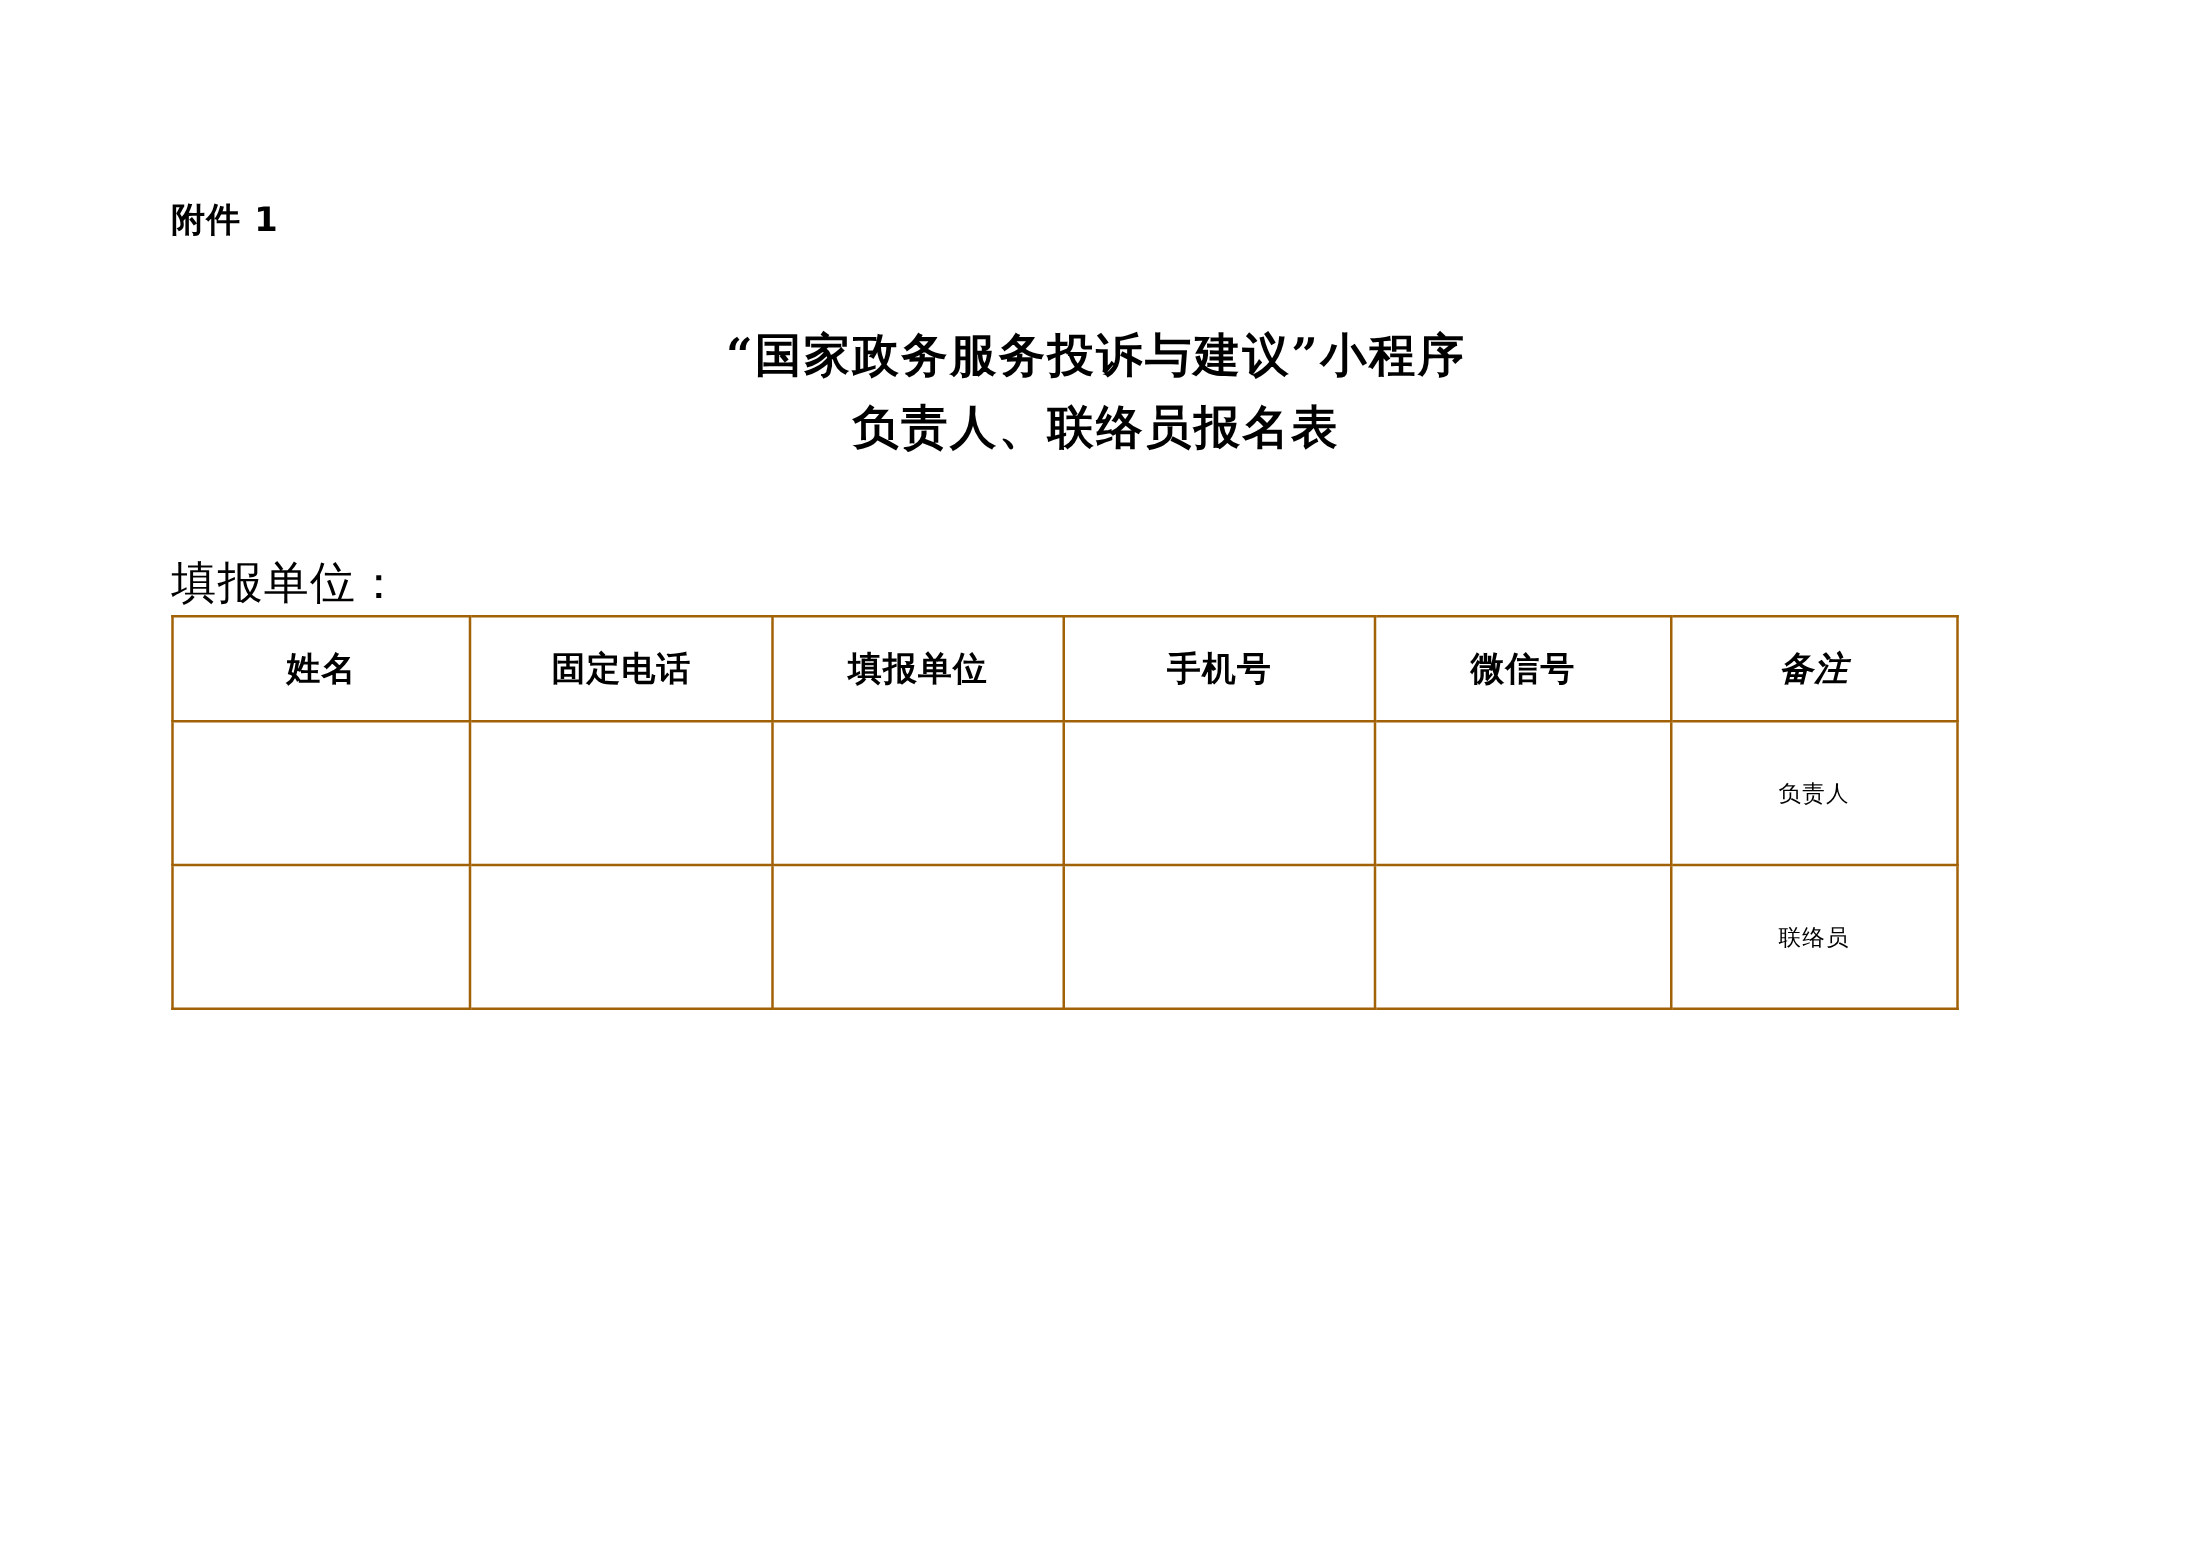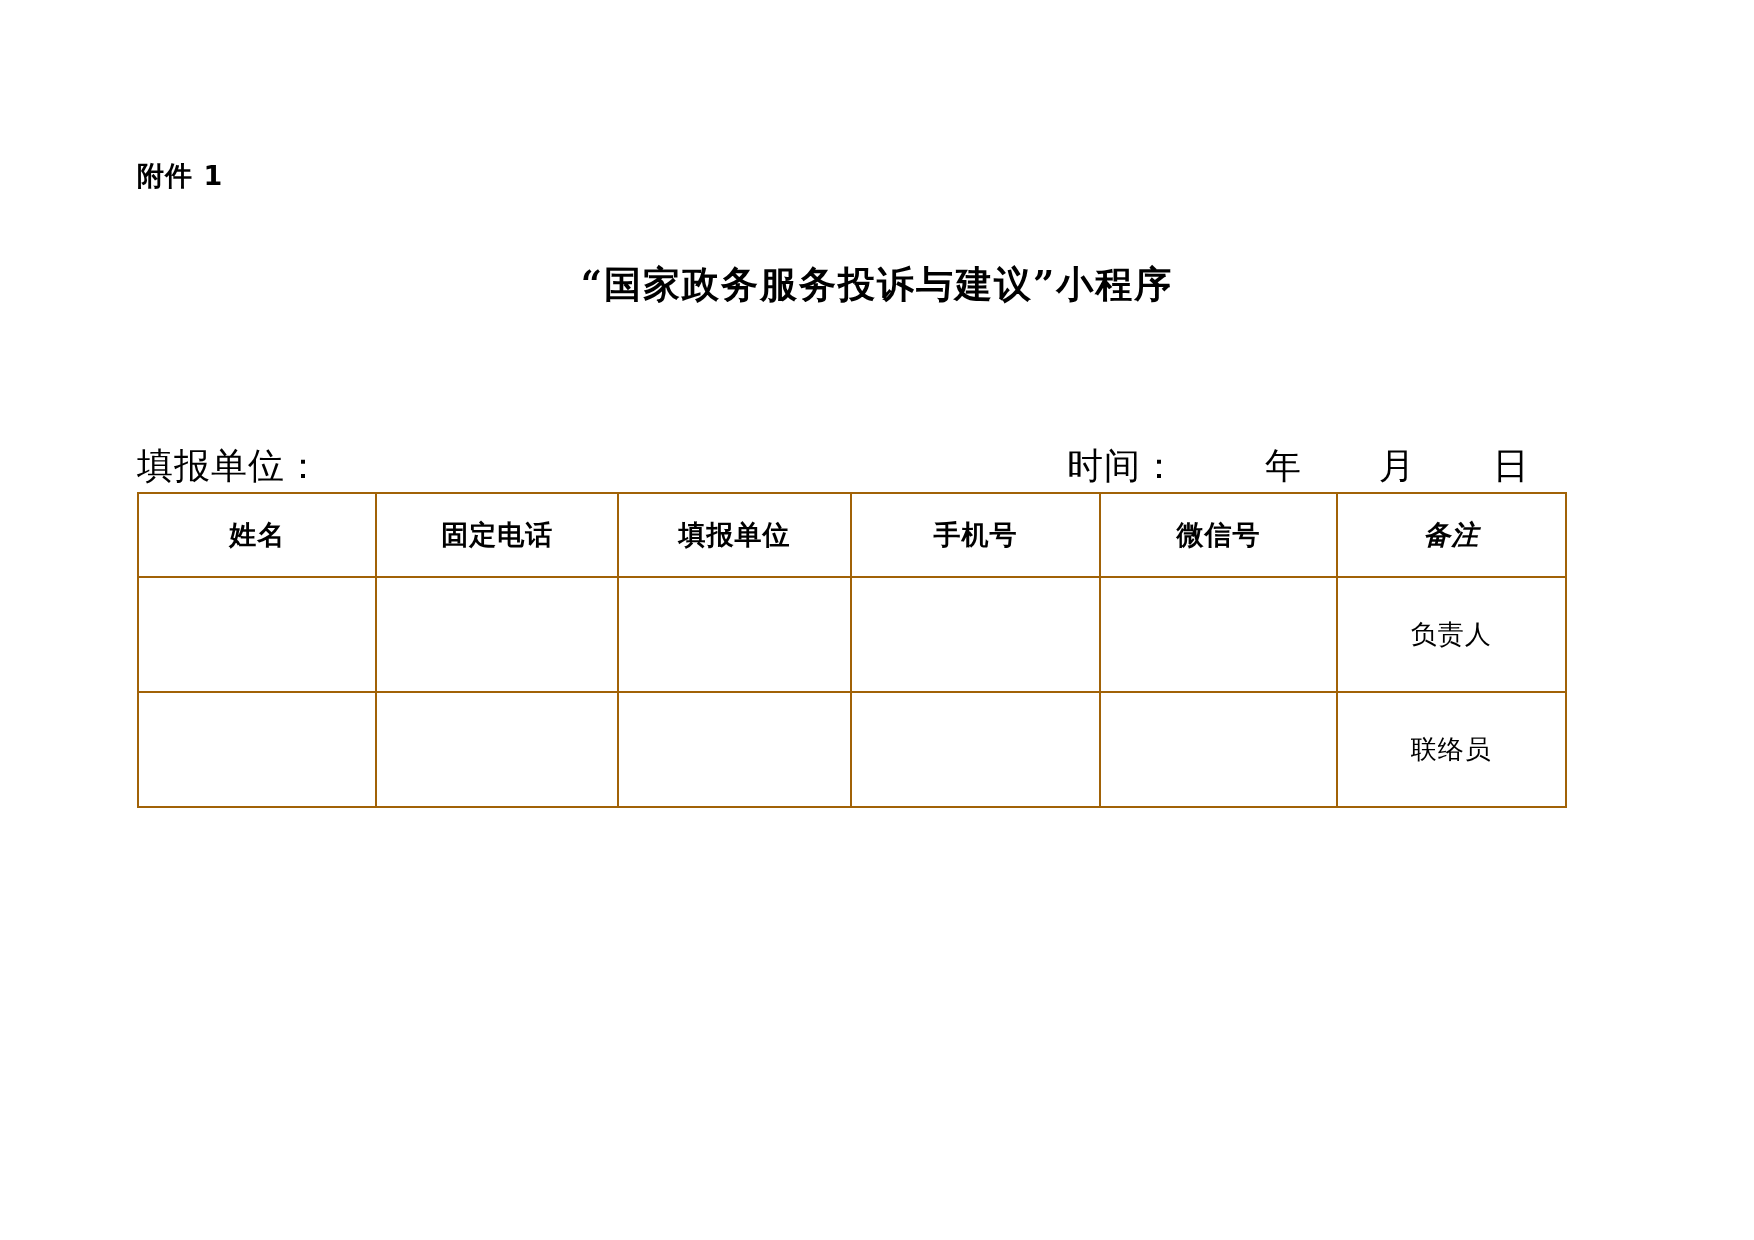--- a/index.html
+++ b/index.html
@@ -94,51 +94,43 @@
   }
   .form-table tbody td {
     height: 113px;
     vertical-align: middle;
     text-align: center;
     font-size: 26px;
     letter-spacing: 1px;
   }
   .form-table tbody td.note-cell {
     font-family: "DejaVu Serif", serif;
-    font-size: 26px;
+    font-size: 18px;
   }
   .col-name   { width: 212px; }
   .col-unit   { width: 215px; }
   .col-tel    { width: 207px; }
   .col-mobile { width: 222px; }
   .col-wechat { width: 210px; }
   .col-note   { width: 204px; font-style: italic; }
 </style>
 </head>
 <body>
 
 <div class="page">
 
   <div class="attachment-label">附件 1</div>
 
   <div class="doc-title">
     <span class="line1">“国家政务服务投诉与建议”小程序</span>
+    <span class="line2">负责人、联络员报名表</span>
   </div>
 
   <div class="meta-row">
     <span class="meta-left">填报单位：</span>
-    <span class="meta-right">
-      <span>时间：</span>
-      <span class="gap-md"></span>
-      <span>年</span>
-      <span class="gap-sm"></span>
-      <span>月</span>
-      <span class="gap-sm"></span>
-      <span>日</span>
-    </span>
   </div>
 
   <table class="form-table">
     <thead>
       <tr>
         <th class="col-name">姓名</th>
         <th class="col-unit">固定电话</th>
         <th class="col-tel">填报单位</th>
         <th class="col-mobile">手机号</th>
         <th class="col-wechat">微信号</th>

